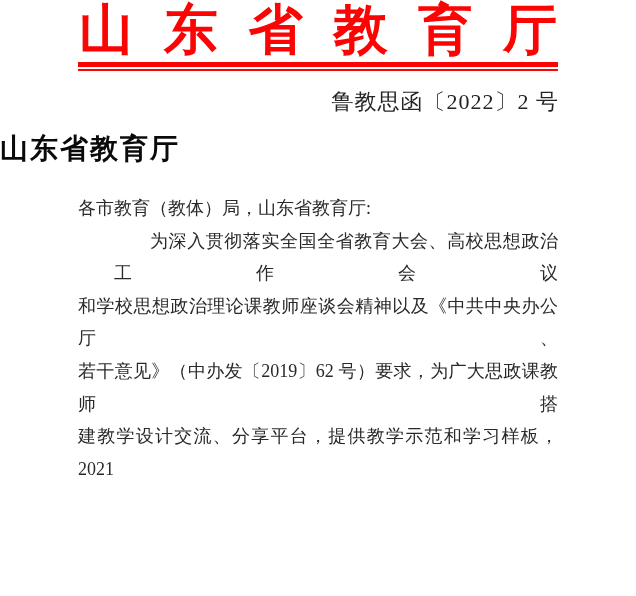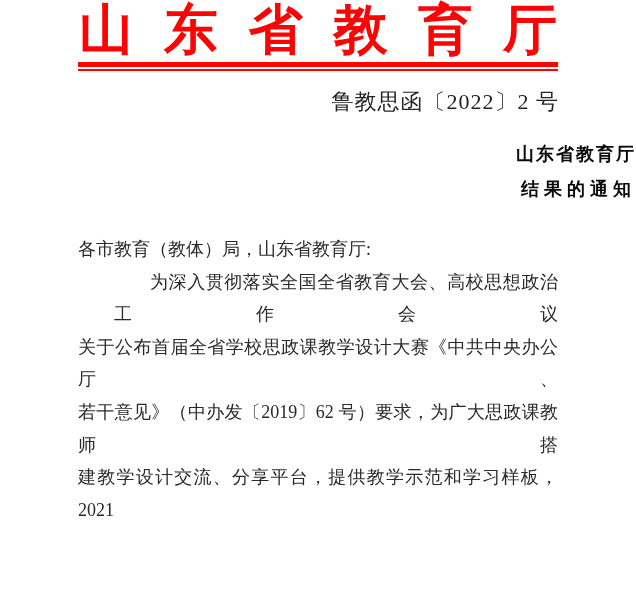--- a/index.html
+++ b/index.html
@@ -40,25 +40,25 @@
     width: 482px;
     margin: 20px auto 0;
     text-align: right;
     font-size: 22px;
     line-height: 21px;
     color: #232323;
     letter-spacing: 1px;
   }
   
   .notice-title {
-    margin-top: 25px;
-    text-align: right;
+    margin-top: 19px;
+    text-align: left;
     font-weight: bold;
     color: #0a0a0a;
-    font-size: 18px;
+    font-size: 28px;
     line-height: 35px;
   }
   .notice-title .t1 { letter-spacing: 2px; }
   .notice-title .t3 { letter-spacing: 5px; }
   
   .notice-body {
     width: 480px;
     margin: 26px auto 0;
     font-size: 18px;
     line-height: 32.6px;
@@ -84,25 +84,24 @@
     <span>育</span>
     <span>厅</span>
   </div>
 
   <div class="red-rule"></div>
 
   <div class="doc-number">鲁教思函〔2022〕2 号</div>
 
   <div class="notice-title">
     <div class="t1">山东省教育厅</div>
-    <div class="t3">结果的通知</div>
   </div>
 
   <div class="notice-body">
     <div class="bline">各市教育（教体）局，山东省教育厅:</div>
     <div class="bline fill indent">为深入贯彻落实全国全省教育大会、高校思想政治工作会议</div>
-    <div class="bline fill">关于公布首届全省学校思政课教学设计大赛《中共中央办公厅、</div>
+    <div class="bline fill">和学校思想政治理论课教师座谈会精神以及《中共中央办公厅、</div>
     <div class="bline fill">若干意见》（中办发〔2019〕62 号）要求，为广大思政课教师搭</div>
     <div class="bline fill">建教学设计交流、分享平台，提供教学示范和学习样板，2021</div>
 
   </div>
 
 </div>
 
 </body></html>

